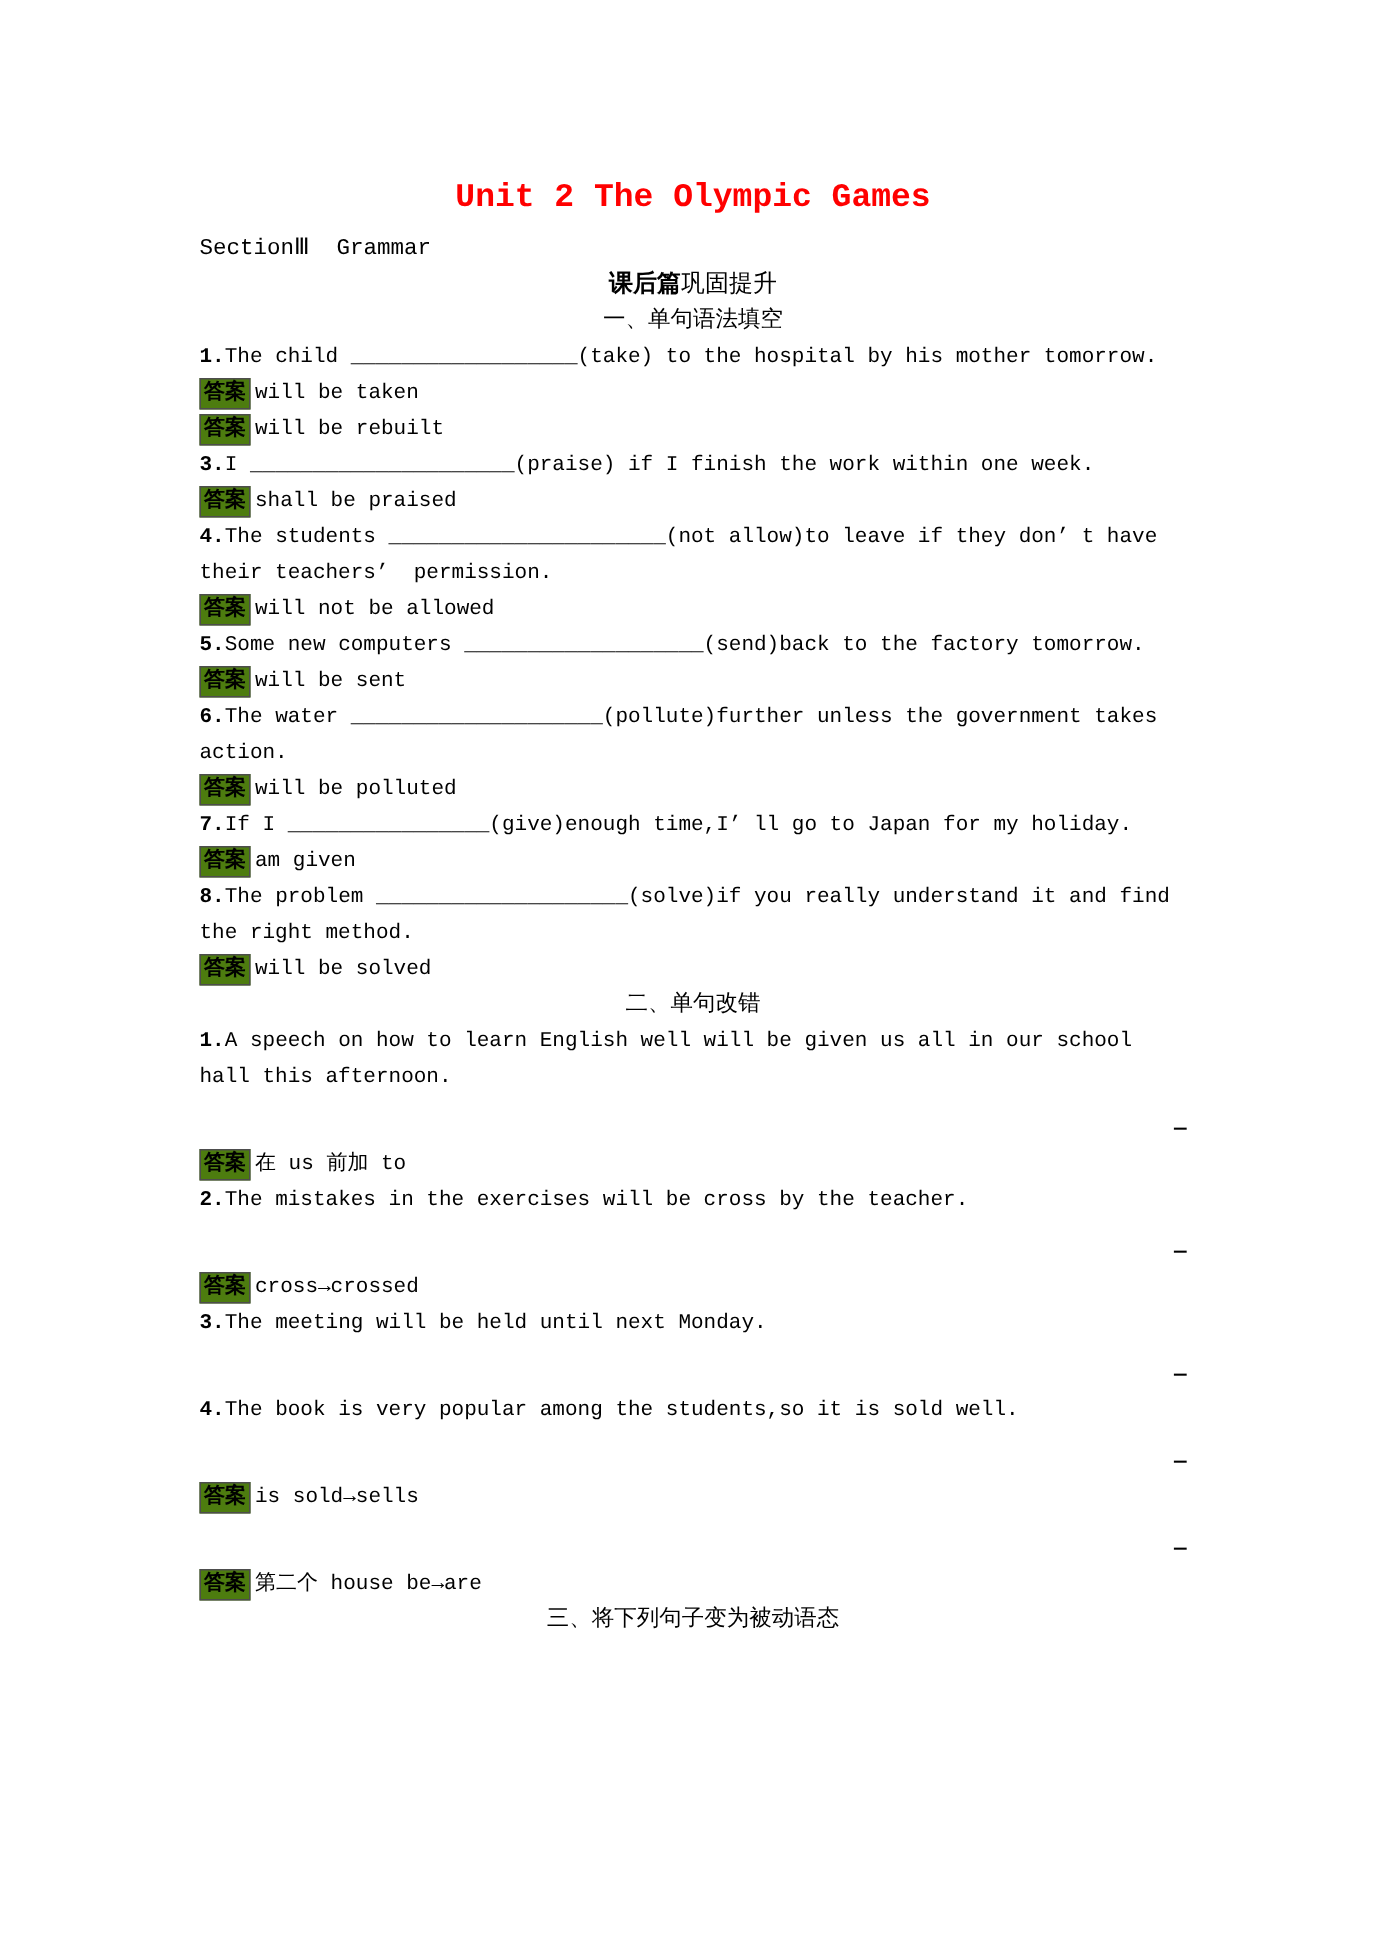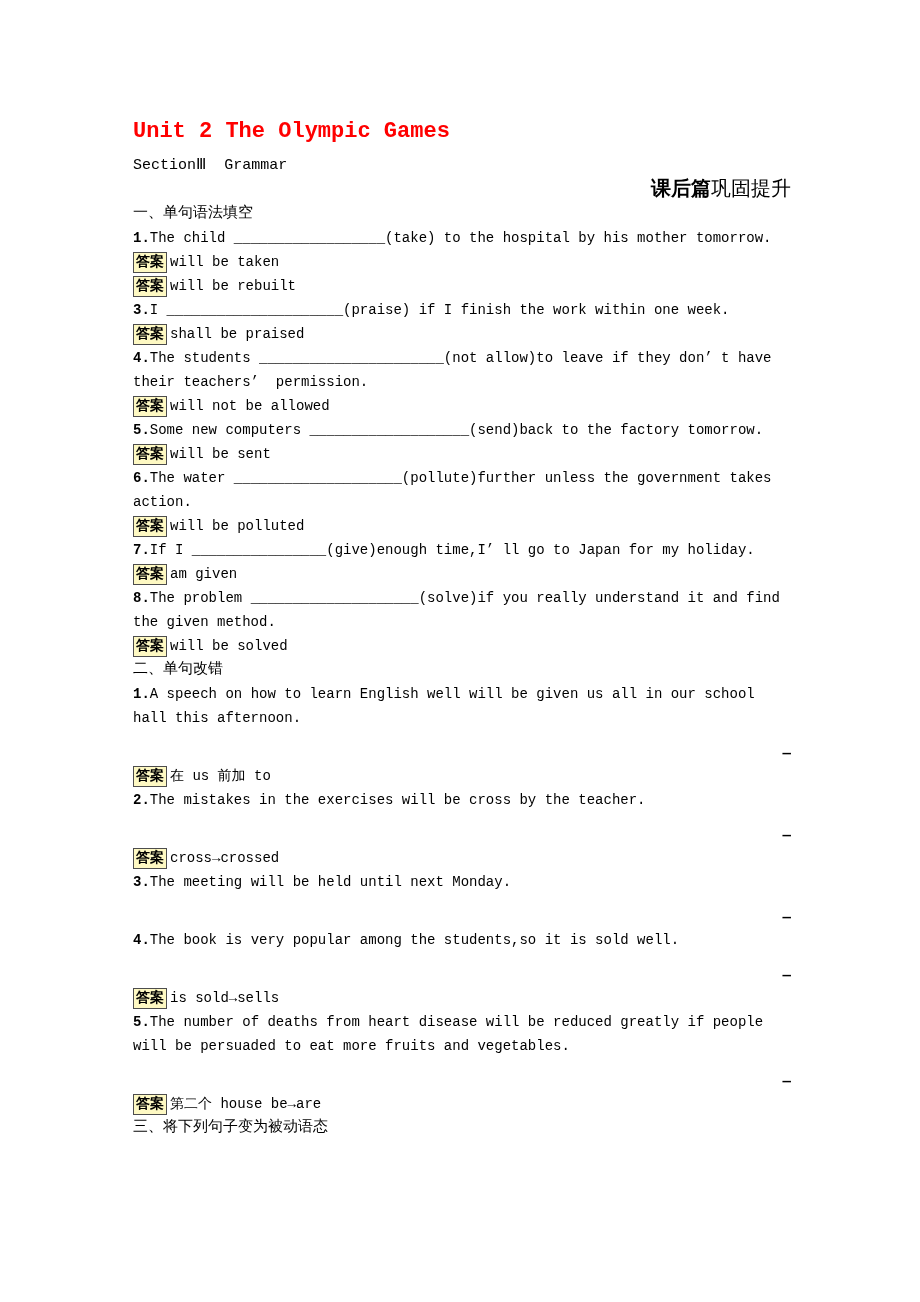--- a/index.html
+++ b/index.html
@@ -5,41 +5,41 @@
   html, body { margin:0; padding:0; background:#ffffff; }
   body {
     width:920px; height:1302px; position:relative; overflow:hidden;
     font-family:"Liberation Mono","DejaVu Sans Mono",monospace;
     color:#000000;
   }
   .content {
     position:absolute; left:133px; top:118px; width:658px;
   }
   .doc-title {
-    text-align:left; color:#ff0000; font-weight:bold;
+    text-align:center; color:#ff0000; font-weight:bold;
     font-size:22px; line-height:28px; white-space:pre-wrap;
   }
   .doc-subtitle {
     font-size:15px; line-height:24px; margin-top:8px;
     white-space:pre-wrap;
   }
   .doc-tagline {
-    text-align:right; font-size:20px; line-height:24px; margin-top:0;
+    text-align:center; font-size:16px; line-height:24px; margin-top:0;
   }
   .doc-tagline .bold { font-weight:bold; }
   .sec-heading {
-    font-size:15px; line-height:24px; margin:0; white-space:pre-wrap;
+    font-size:15px; line-height:24px; margin:0; white-space:pre-wrap;text-align:center;
   }
   p.line {
     font-size:14px; line-height:24px; margin:0; white-space:pre-wrap;
     word-break:normal;
   }
   .num { font-weight:bold; }
   .ans-box {
-    display:inline-block; background:#fef9c3; border:1px solid #4d4d4d;
+    display:inline-block; background:#4d7c0f; border:1px solid #4d4d4d;
     padding:0 2px; line-height:19px; font-size:14px; font-weight:bold;
     margin-right:3px; vertical-align:baseline;
   }
   .dash-line {
     text-align:right; font-size:14px; line-height:14px; margin:16px 0 4px 0;
     font-weight:bold;
   }
 </style>
 </head>
 <body>
@@ -67,39 +67,38 @@
 
   <p class="line"><span class="num">5.</span><span>Some new computers ___________________(send)back to the factory tomorrow.</span></p>
   <p class="line"><span class="ans-box">答案</span><span>will be sent</span></p>
 
   <p class="line"><span class="num">6.</span><span>The water ____________________(pollute)further unless the government takes action.</span></p>
   <p class="line"><span class="ans-box">答案</span><span>will be polluted</span></p>
 
   <p class="line"><span class="num">7.</span><span>If I ________________(give)enough time,I’ ll go to Japan for my holiday.</span></p>
   <p class="line"><span class="ans-box">答案</span><span>am given</span></p>
 
-  <p class="line"><span class="num">8.</span><span>The problem ____________________(solve)if you really understand it and find the given method.</span></p>
+  <p class="line"><span class="num">8.</span><span>The problem ____________________(solve)if you really understand it and find the right method.</span></p>
   <p class="line"><span class="ans-box">答案</span><span>will be solved</span></p>
 
   <p class="sec-heading">二、单句改错</p>
 
   <p class="line"><span class="num">1.</span><span>A speech on how to learn English well will be given us all in our school hall this afternoon.</span></p>
   <p class="dash-line">—</p>
   <p class="line"><span class="ans-box">答案</span><span>在 us 前加 to</span></p>
 
   <p class="line"><span class="num">2.</span><span>The mistakes in the exercises will be cross by the teacher.</span></p>
   <p class="dash-line">—</p>
   <p class="line"><span class="ans-box">答案</span><span>cross→crossed</span></p>
 
   <p class="line"><span class="num">3.</span><span>The meeting will be held until next Monday.</span></p>
   <p class="dash-line">—</p>
 
   <p class="line"><span class="num">4.</span><span>The book is very popular among the students,so it is sold well.</span></p>
   <p class="dash-line">—</p>
   <p class="line"><span class="ans-box">答案</span><span>is sold→sells</span></p>
 
-  <p class="line"><span class="num">5.</span><span>The number of deaths from heart disease will be reduced greatly if people will be persuaded to eat more fruits and vegetables.</span></p>
   <p class="dash-line">—</p>
   <p class="line"><span class="ans-box">答案</span><span>第二个 house be→are</span></p>
 
   <p class="sec-heading">三、将下列句子变为被动语态</p>
 
 </div>
 
 </body></html>

